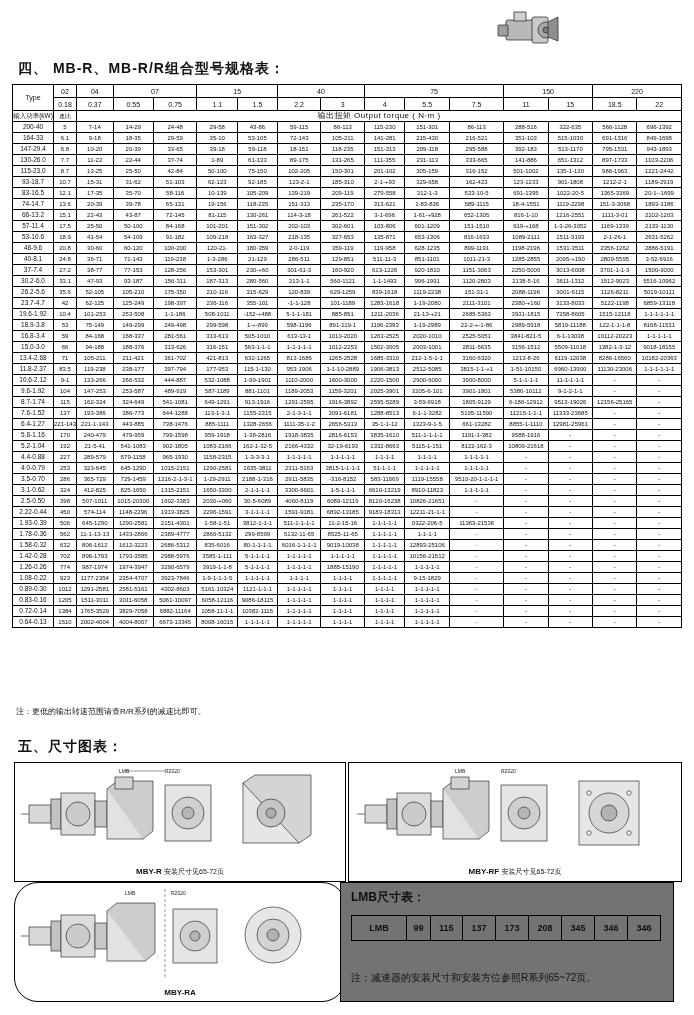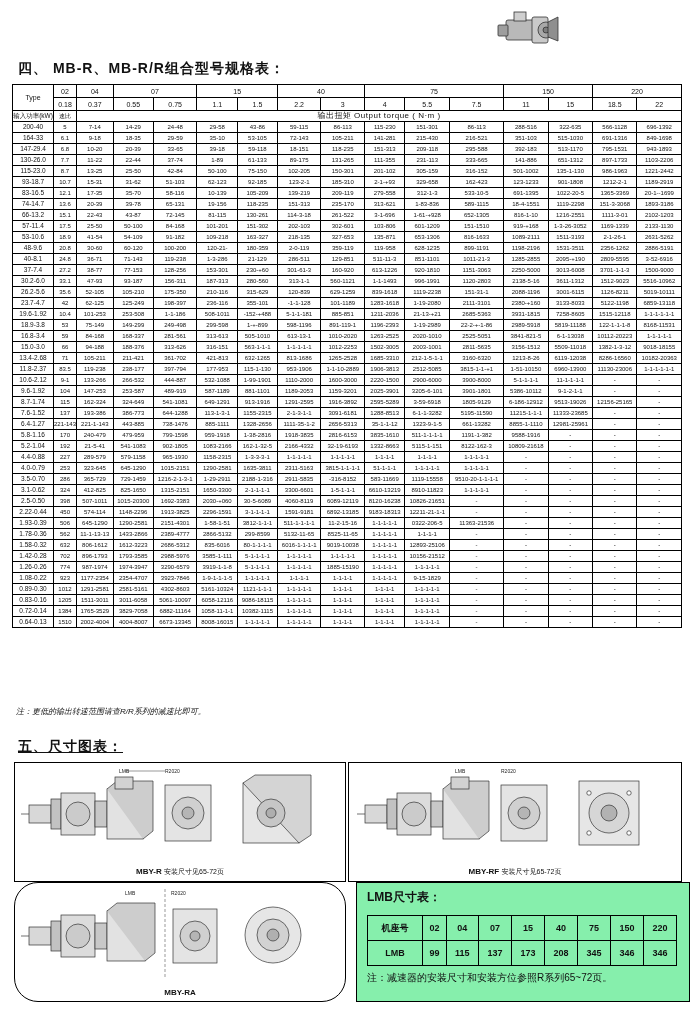--- a/index.html
+++ b/index.html
@@ -15,21 +15,21 @@
   
   .logo-box{position:absolute;right:14px;top:8px;width:74px;height:46px;}
   .logo-box svg{display:block;}
 
   
   .sec-title{
     font-size:14px;font-weight:bold;letter-spacing:1px;
     position:absolute;left:18px;
   }
   #sec4{top:60px;}
-  #sec5{top:738px;text-decoration:underline;}
+  #sec5{top:738px;}
 
   
   .tbl-wrap{position:absolute;left:12px;top:84px;width:670px;}
   table.spec{
     border-collapse:collapse;
     width:670px;
     font-size:6px;
     line-height:1.0;
     padding-left:24px;
   }
@@ -43,30 +43,30 @@
     white-space:nowrap;
   }
   table.spec tr.hdr td{font-size:7px;height:12px;}
   .type-cell{width:40px;font-size:6.5px;}
   .ratio-cell{width:20px;}
   .tq-head{font-size:8px;letter-spacing:.5px;}
   .grp{font-size:8px;font-weight:bold;}
   .kw-lbl{font-size:6.5px;}
 
   .note{
-    position:absolute;left:16px;top:706px;font-size:8px;font-style:italic;
+    position:absolute;left:16px;top:706px;font-size:8px;
   }
 
   
   .diagram-area{position:absolute;left:14px;top:762px;width:666px;height:240px;}
   .dbox{position:absolute;border:1px solid #000;}
   #d1{left:0;top:0;width:330px;height:118px;}
   #d2{left:334px;top:0;width:332px;height:118px;}
   #d3{left:0;top:120px;width:330px;height:118px;border-radius:24px;}
-  #d4{left:342px;top:120px;width:332px;height:118px;background:#86efac;}
+  #d4{left:326px;top:120px;width:332px;height:118px;background:#737373;}
 
   .dcaption{
     position:absolute;bottom:4px;width:100%;text-align:center;
     font-size:8px;font-weight:bold;
   }
   .dcaption small{font-weight:normal;font-size:7px;}
 
   .lmb-title{position:absolute;left:10px;top:6px;font-size:12px;font-weight:bold;}
   table.lmb{
     position:absolute;left:10px;top:32px;
@@ -1066,31 +1066,20 @@
       <div class="dcaption">
         <span>MBY-RA</span> <small></small>
       </div>
     </div>
 
     <div class="dbox" id="d4">
       <div class="lmb-title">LMB尺寸表：</div>
       <table class="lmb">
         <tbody id="lmb-body">
             <tr>
-              <td class="lbl">机座号</td>
-              <td>02</td>
-              <td>04</td>
-              <td>07</td>
-              <td>15</td>
-              <td>40</td>
-              <td>75</td>
-              <td>150</td>
-              <td>220</td>
-            </tr>
-            <tr>
               <td class="lbl">LMB</td>
               <td>99</td>
               <td>115</td>
               <td>137</td>
               <td>173</td>
               <td>208</td>
               <td>345</td>
               <td>346</td>
               <td>346</td>
             </tr>

